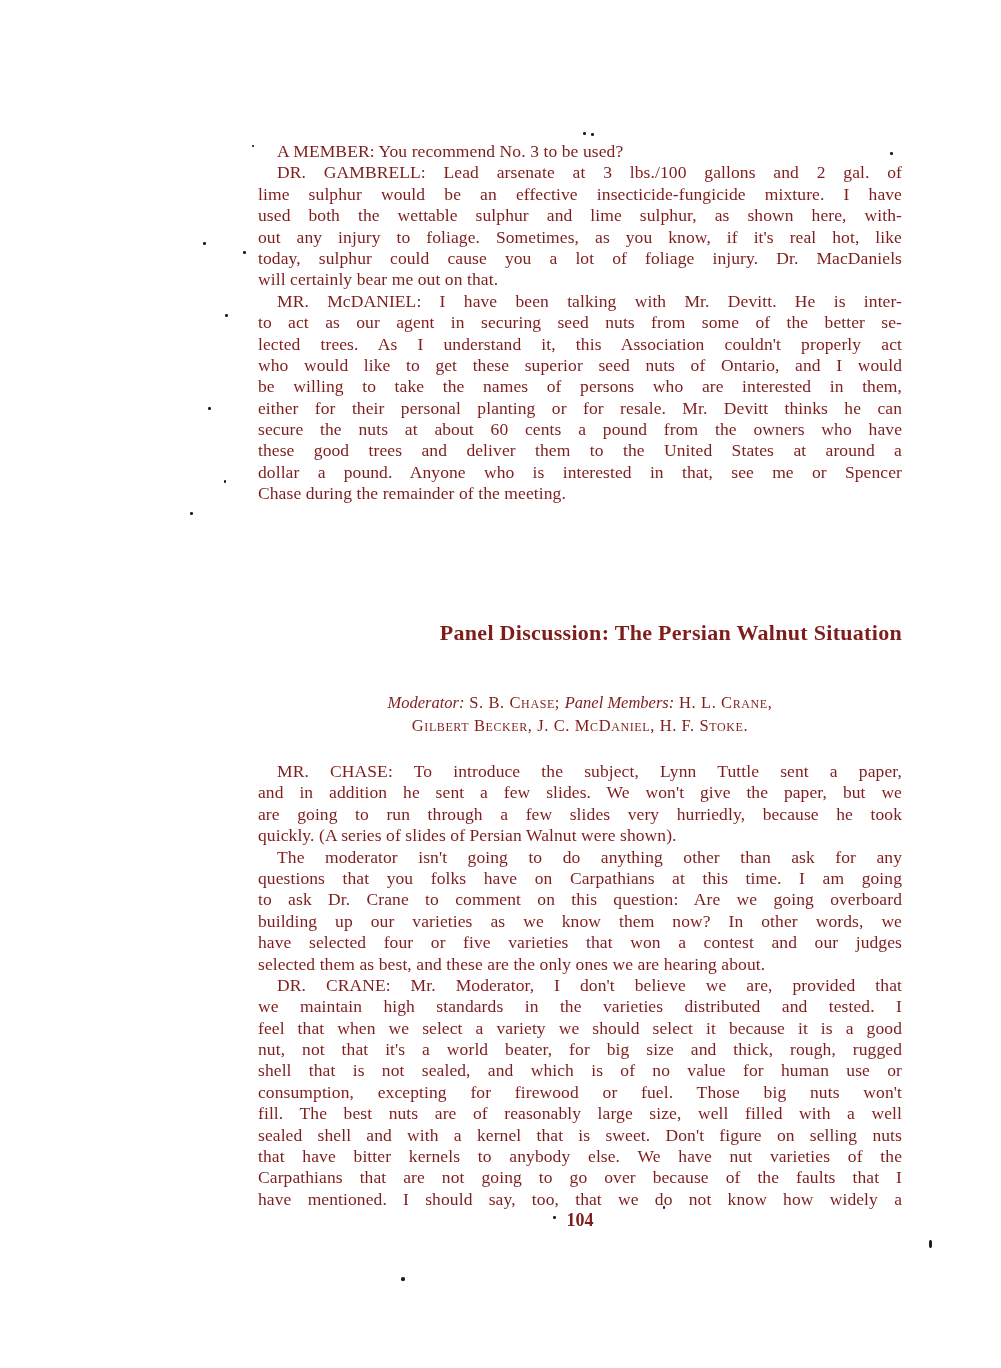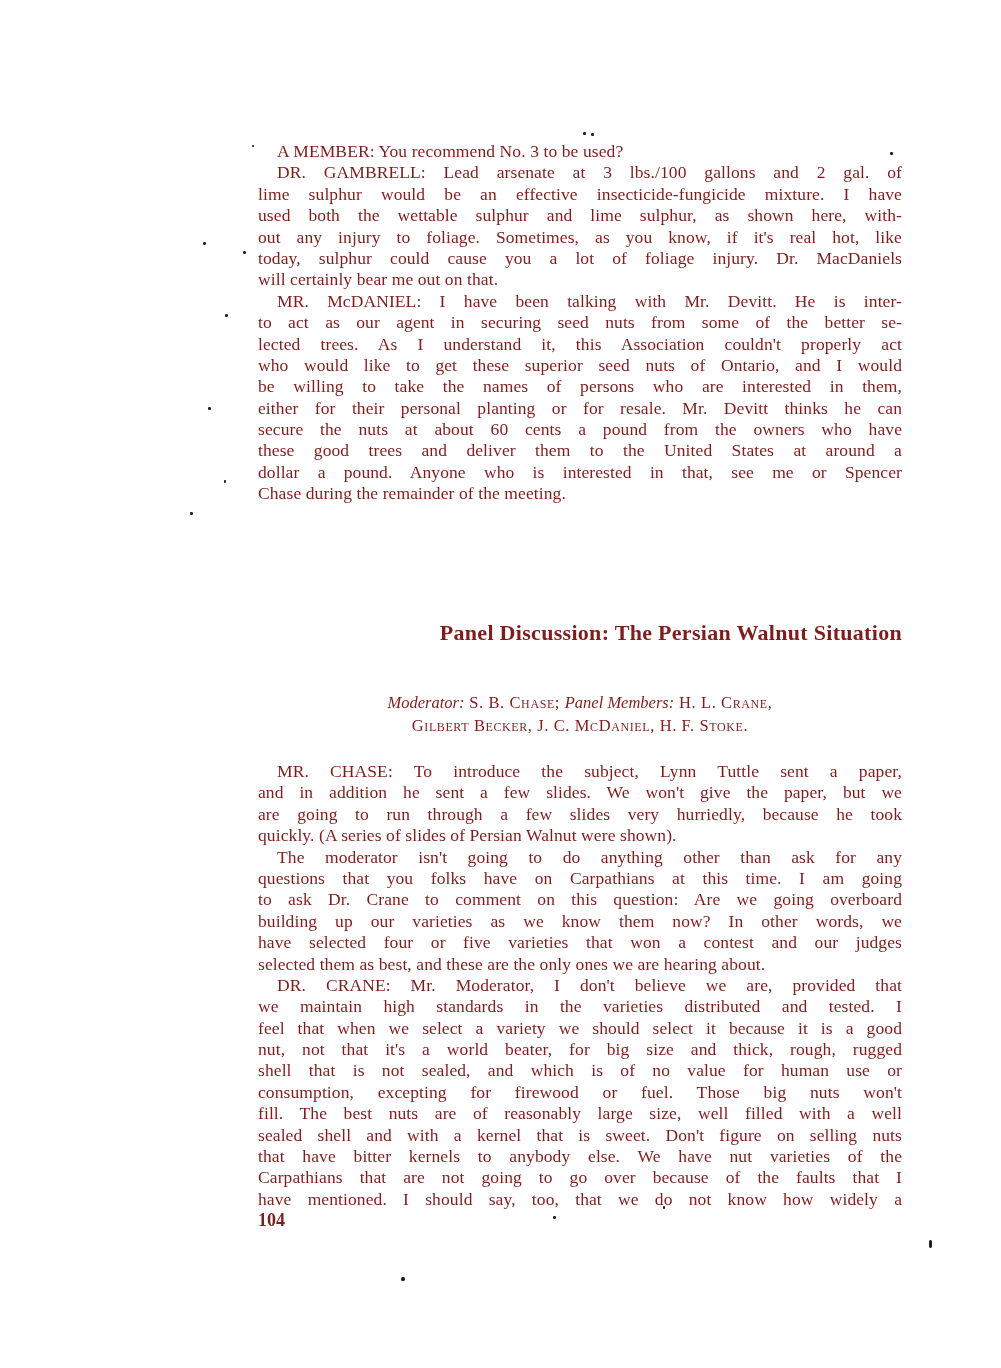--- a/index.html
+++ b/index.html
@@ -35,20 +35,21 @@
   }
   .byline{
     position:absolute;left:258px;width:644px;top:661px;
     text-align:center;
     font-size:16.5px;line-height:22.5px;margin-top:31px;
   }
   .byline .italic{font-style:italic;}
   .byline .smallcaps{font-variant:small-caps;letter-spacing:0.6px;}
   .pagenum{
     position:absolute;left:258px;width:644px;top:1208px;
+    text-align:center;
     font-size:18px;font-weight:bold;line-height:24px;
   }
   .speck{position:absolute;background:#1d1d1d;border-radius:40%;}
 </style>
 </head>
 <body>
 
 <div class="page">
 
   <div class="textcol" id="block1">

